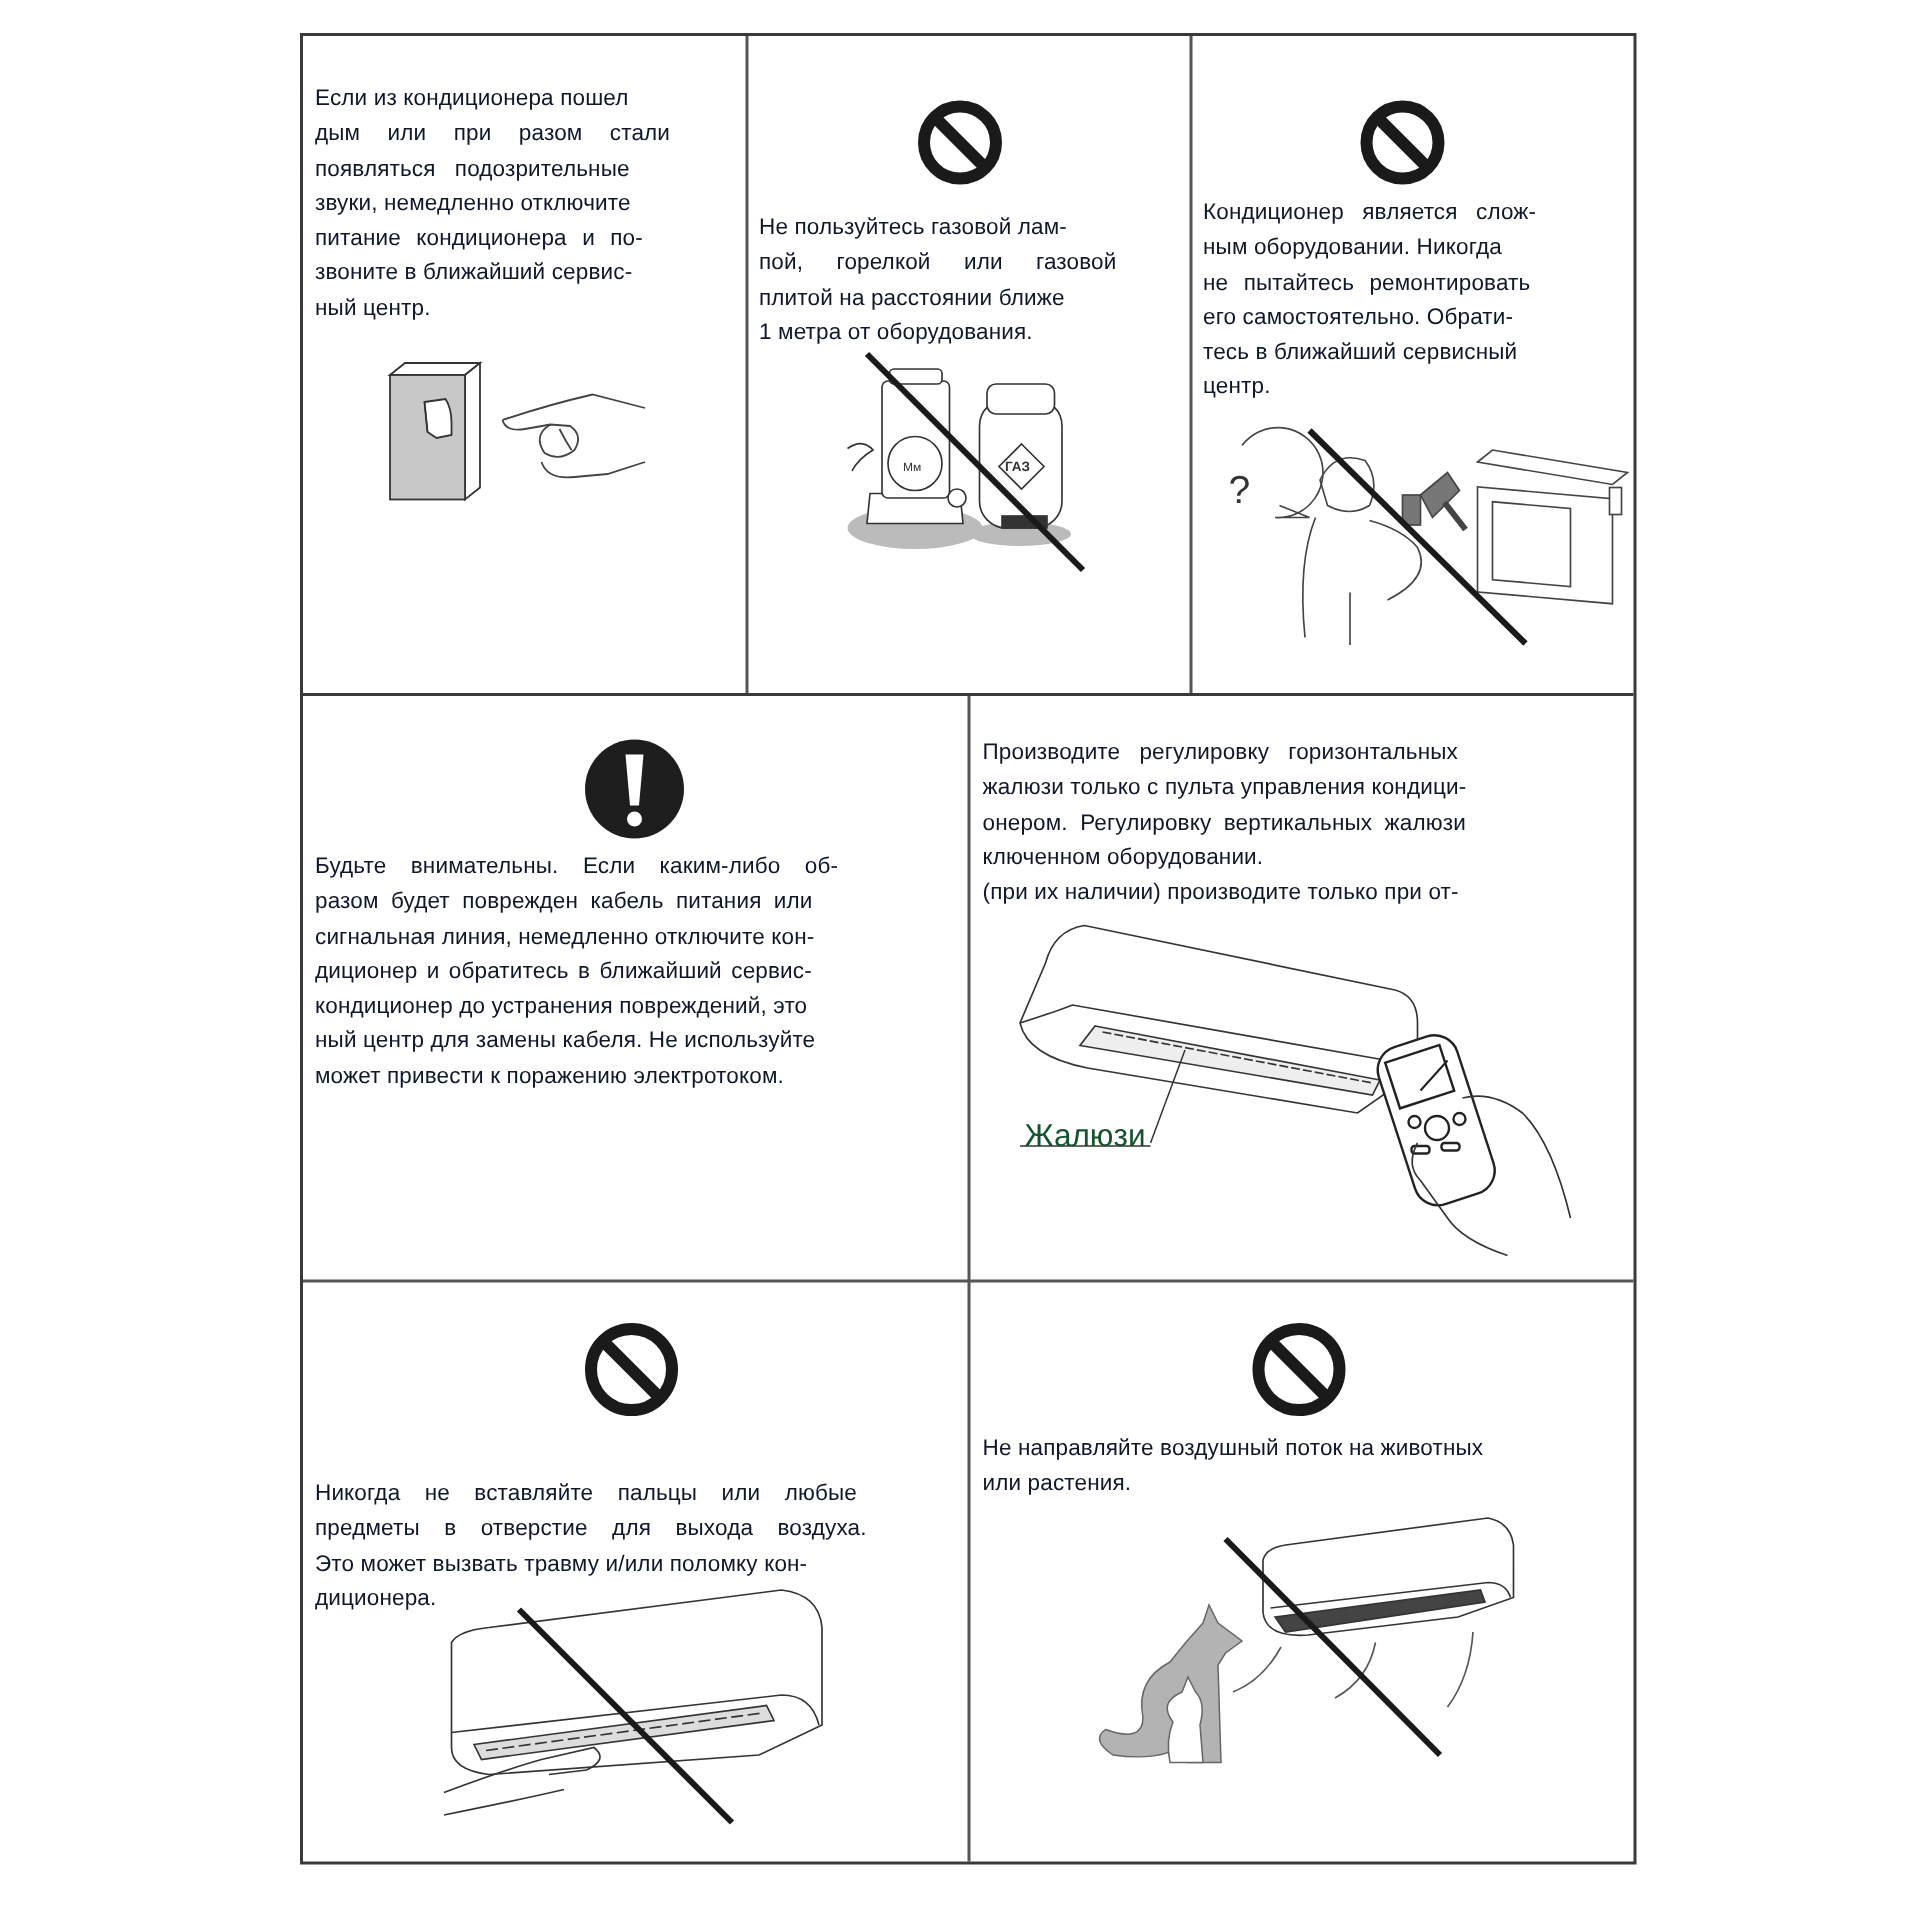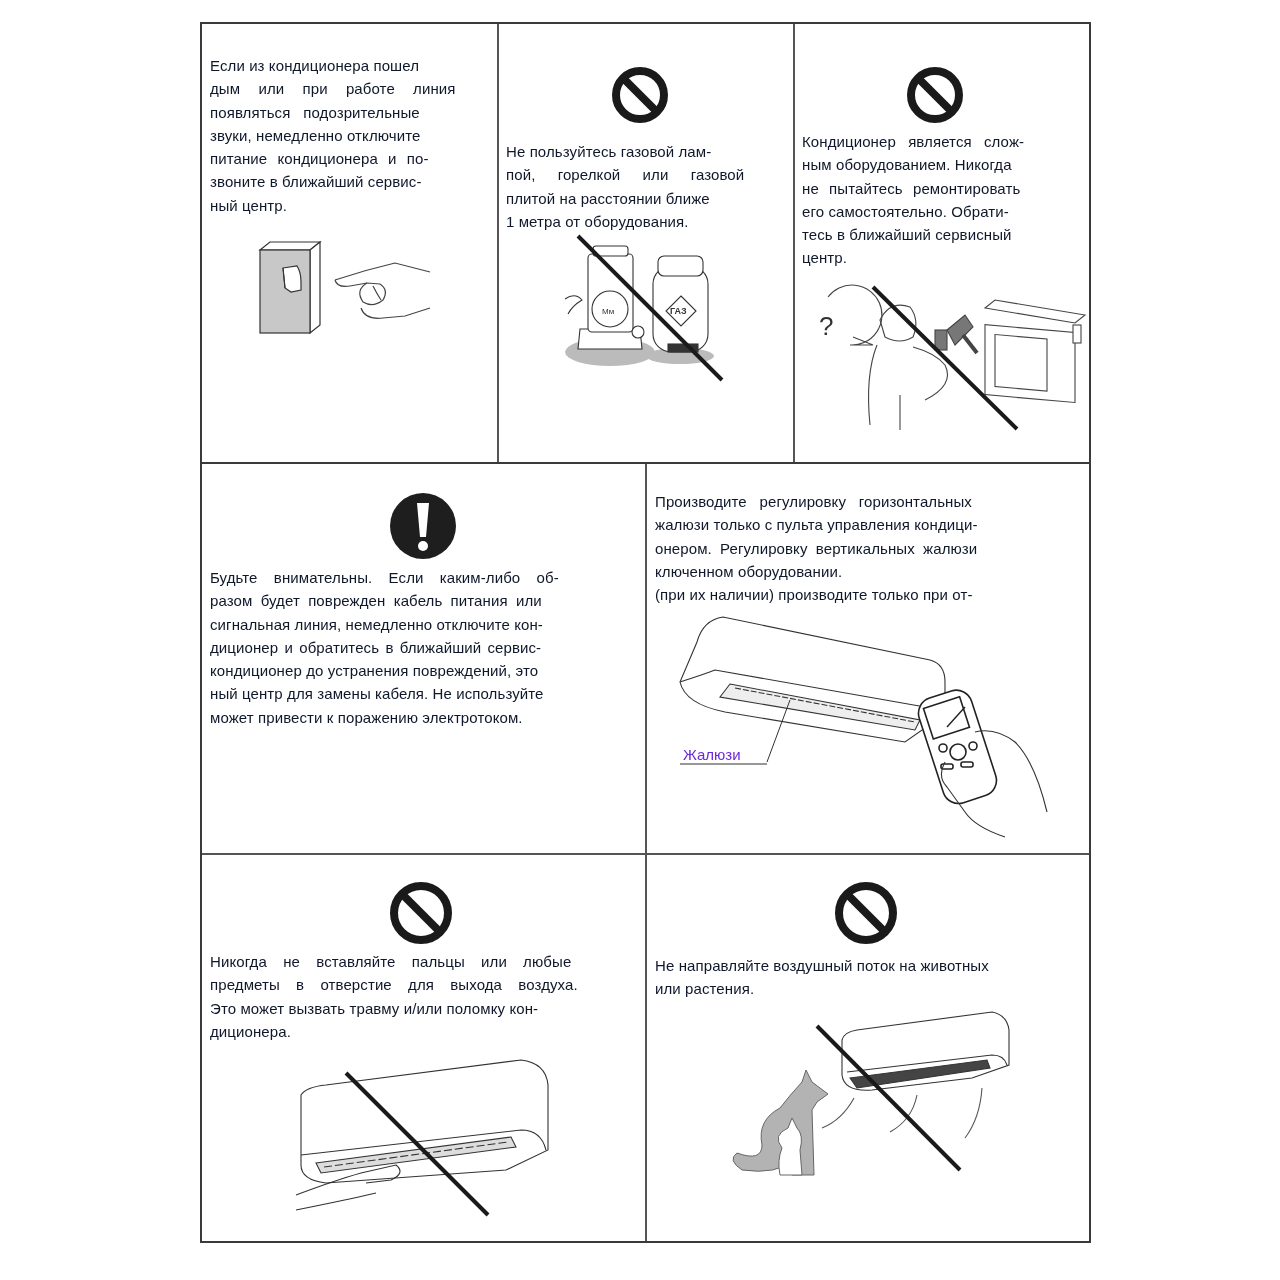--- a/index.html
+++ b/index.html
@@ -7,38 +7,38 @@
          font-family: "Liberation Sans", sans-serif; color: #222; }
   .frame { position: absolute; left: 200px; top: 22px; width: 887px; height: 1217px;
            border: 2px solid #3a3a3a; box-sizing: content-box; }
   .hline { position: absolute; left: 0; width: 887px; height: 2px; background: #3a3a3a; }
   .vline { position: absolute; width: 1.5px; background: #555; }
   .cell { position: absolute; }
   .txt { position: absolute; font-size: 15px; line-height: 23.3px; text-align: justify;
          text-align-last: left; hyphens: manual; color: #0f172a; letter-spacing: 0.1px; }
   .no-sign, .warn-sign { position: absolute; }
   svg { overflow: visible; }
-  .label-jal { position: absolute; font-size: 15px; color: #6d28d9; }
+  .label-jal { position: absolute; font-size: 21px; color: #14532d; }
 </style>
 </head>
 <body>
 
 <div class="frame">
 
   <div class="hline" style="top:438px;"></div>
   <div class="hline" style="top:829px; height:1.5px; background:#555;"></div>
   <div class="vline" style="left:295px; top:0; height:438px;"></div>
   <div class="vline" style="left:591px; top:0; height:438px;"></div>
   <div class="vline" style="left:443px; top:440px; height:777px;"></div>
 </div>
 
 <div class="cell">
   <div class="txt" style="left:210px; top:54px; width:277px;">
     <div>Если из кондиционера пошел</div>
-    <div style="word-spacing:14px">дым или при работе линия</div>
+    <div style="word-spacing:14px">дым или при разом стали</div>
     <div style="white-space:pre">появляться   подозрительные</div>
     <div>звуки, немедленно отключите</div>
     <div style="word-spacing:6px">питание кондиционера и по-</div>
     <div>звоните в ближайший сервис-</div>
     <div>ный центр.</div>
   </div>
   <svg style="position:absolute; left:255px; top:230px;" width="190" height="110">
     <g>
       <polygon points="5,20 15,12 65,12 55,20" fill="#fff" stroke="#333" stroke-width="1.2"></polygon>
       <polygon points="55,20 65,12 65,95 55,103" fill="#fff" stroke="#333" stroke-width="1.2"></polygon>
@@ -90,21 +90,21 @@
   </svg>
 </div>
 
 <div class="cell">
   <svg class="no-sign" style="left:906px; top:66px;" width="58" height="58">
     <circle cx="29" cy="29" r="24" fill="none" stroke="#1a1a1a" stroke-width="8"></circle>
     <line x1="12" y1="12" x2="46" y2="46" stroke="#1a1a1a" stroke-width="8"></line>
   </svg>
   <div class="txt" style="left:802px; top:130px; width:277px;">
     <div style="word-spacing:8px">Кондиционер является слож-</div>
-    <div>ным оборудованием. Никогда</div>
+    <div>ным оборудовании. Никогда</div>
     <div style="word-spacing:6px">не пытайтесь ремонтировать</div>
     <div>его самостоятельно. Обрати-</div>
     <div>тесь в ближайший сервисный</div>
     <div>центр.</div>
   </div>
   <svg style="position:absolute; left:795px; top:275px;" width="295" height="160">
     <g>
       <path d="M33,22 A30,30 0 1 1 55,70 L78,70 L58,62" fill="#fff" stroke="#444" stroke-width="1.1"></path>
       <text x="24" y="60" font-size="26" fill="#333" font-family="Liberation Sans, sans-serif">?</text>
     </g>
@@ -177,21 +177,21 @@
     </g>
   </svg>
   <div class="label-jal" style="left:683px; top:746px;">Жалюзи</div>
 </div>
 
 <div class="cell">
   <svg class="no-sign" style="left:388px; top:880px;" width="66" height="66">
     <circle cx="33" cy="33" r="27" fill="none" stroke="#1a1a1a" stroke-width="8"></circle>
     <line x1="14" y1="14" x2="52" y2="52" stroke="#1a1a1a" stroke-width="8"></line>
   </svg>
-  <div class="txt" style="left:210px; top:950px; width:424px;">
+  <div class="txt" style="left:210px; top:984px; width:424px;">
     <div style="word-spacing:12px">Никогда не вставляйте пальцы или любые</div>
     <div style="word-spacing:12px">предметы в отверстие для выхода воздуха.</div>
     <div>Это может вызвать травму и/или поломку кон-</div>
     <div>диционера.</div>
   </div>
   <svg style="position:absolute; left:296px; top:1055px;" width="260" height="160">
     <g fill="#fff" stroke="#333" stroke-width="1.1">
       <path d="M5,40 Q10,32 30,30 L225,5 Q250,8 252,30 L252,95 L210,115 L30,128 Q5,125 5,110 Z"></path>
       <path d="M5,100 L225,75 Q245,75 250,95"></path>
       <path d="M20,108 L215,82 L220,92 L25,118 Z" fill="#ddd"></path>

